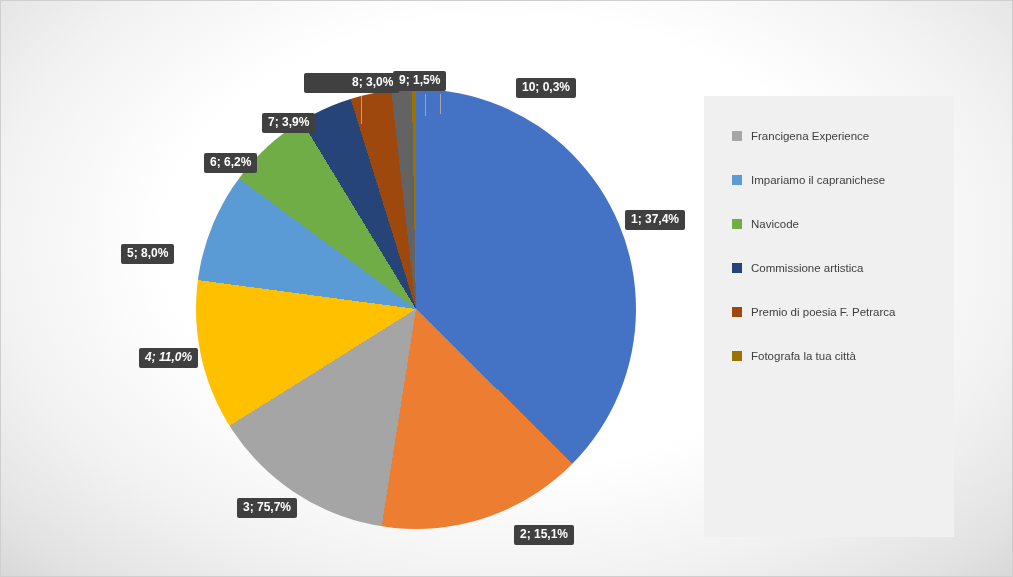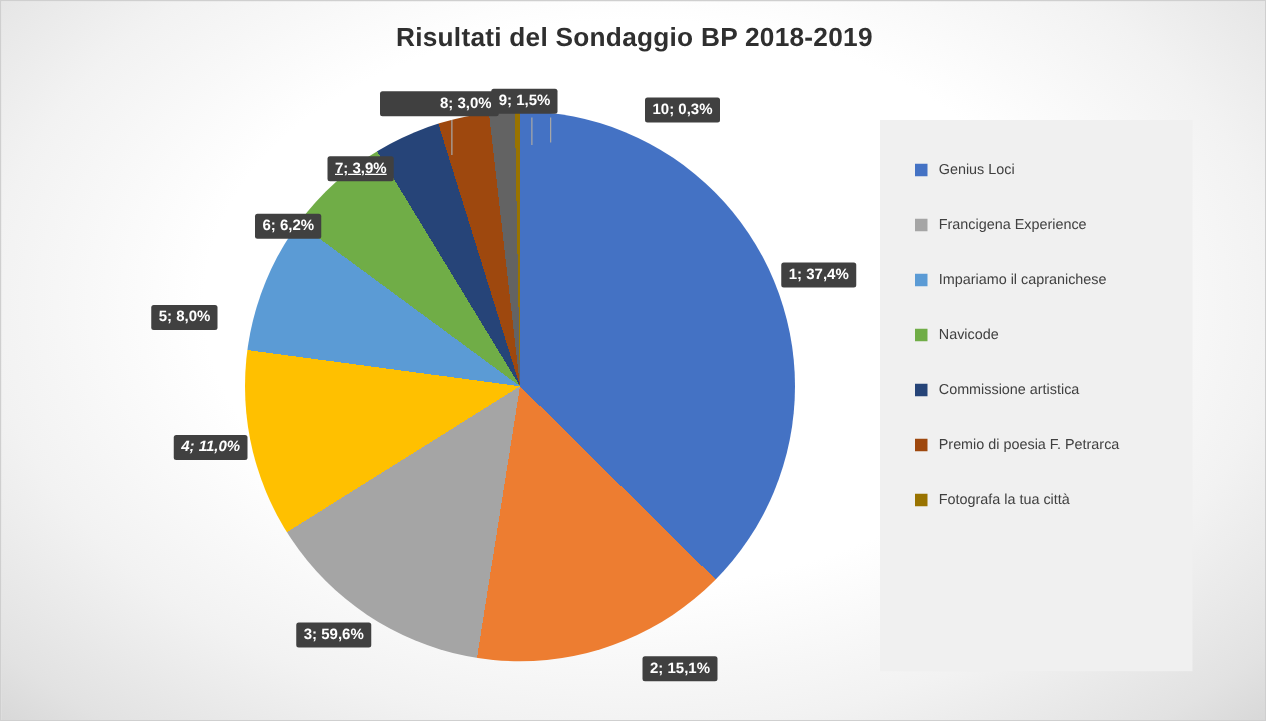--- a/index.html
+++ b/index.html
@@ -90,46 +90,41 @@
     font-size: 11.5px;
     color: #404040;
     white-space: nowrap;
   }
 </style>
 </head>
 <body>
 
 <div id="chart-frame">
 
-  <div id="chart-title">Risultati del Sondaggio BP 2018-2019</div>
 
   <div id="pie-wrap">
     <div id="pie" style="background: conic-gradient(rgb(68, 114, 196) 0deg, rgb(68, 114, 196) 134.64deg, rgb(237, 125, 49) 134.64deg, rgb(237, 125, 49) 189deg, rgb(165, 165, 165) 189deg, rgb(165, 165, 165) 237.96deg, rgb(255, 192, 0) 237.96deg, rgb(255, 192, 0) 277.56deg, rgb(91, 155, 213) 277.56deg, rgb(91, 155, 213) 306.36deg, rgb(112, 173, 71) 306.36deg, rgb(112, 173, 71) 328.68deg, rgb(38, 68, 120) 328.68deg, rgb(38, 68, 120) 342.72deg, rgb(158, 72, 14) 342.72deg, rgb(158, 72, 14) 353.52deg, rgb(99, 99, 99) 353.52deg, rgb(99, 99, 99) 358.92deg, rgb(153, 115, 0) 358.92deg, rgb(153, 115, 0) 360deg);"></div>
   </div>
 
   <div class="leader" style="left:360px;top:95px;width:1px;height:28px;"></div>
   <div class="leader" style="left:424px;top:93px;width:1px;height:22px;"></div>
   <div class="leader" style="left:439px;top:93px;width:1px;height:20px;"></div>
 
   <div class="data-label" style="left:624px;top:209px;">1; 37,4%</div>
   <div class="data-label" style="left:477px;top:524px;margin-left:36px;">2; 15,1%</div>
-  <div class="data-label" style="left:236px;top:497px;">3; 59,6%</div>
+  <div class="data-label" style="left:236px;top:497px;">3; 75,7%</div>
   <div class="data-label" style="left:138px;top:347px;font-style:italic;">4; 11,0%</div>
   <div class="data-label" style="left:120px;top:243px;">5; 8,0%</div>
-  <div class="data-label" style="left:203px;top:170px;text-align:right;">6; 6,2%</div>
-  <div class="data-label" style="left:261px;top:124px;text-decoration:underline;">7; 3,9%</div>
+  <div class="data-label" style="left:203px;top:152px;text-align:right;">6; 6,2%</div>
+  <div class="data-label" style="left:261px;top:112px;">7; 3,9%</div>
   <div class="data-label" style="left:303px;top:72px;padding-left:48px;">8; 3,0%</div>
   <div class="data-label" style="left:392px;top:70px;">9; 1,5%</div>
   <div class="data-label" style="left:470px;top:77px;margin-left:45px;">10; 0,3%</div>
 
   <div id="legend">
-    <div class="legend-item">
-      <span class="legend-swatch" style="background:#4472c4;"></span>
-      <span class="legend-label">Genius Loci</span>
-    </div>
     <div class="legend-item">
       <span class="legend-swatch" style="background:#a5a5a5;"></span>
       <span class="legend-label">Francigena Experience</span>
     </div>
     <div class="legend-item">
       <span class="legend-swatch" style="background:#5b9bd5;"></span>
       <span class="legend-label">Impariamo il capranichese</span>
     </div>
     <div class="legend-item">
       <span class="legend-swatch" style="background:#70ad47;"></span>

